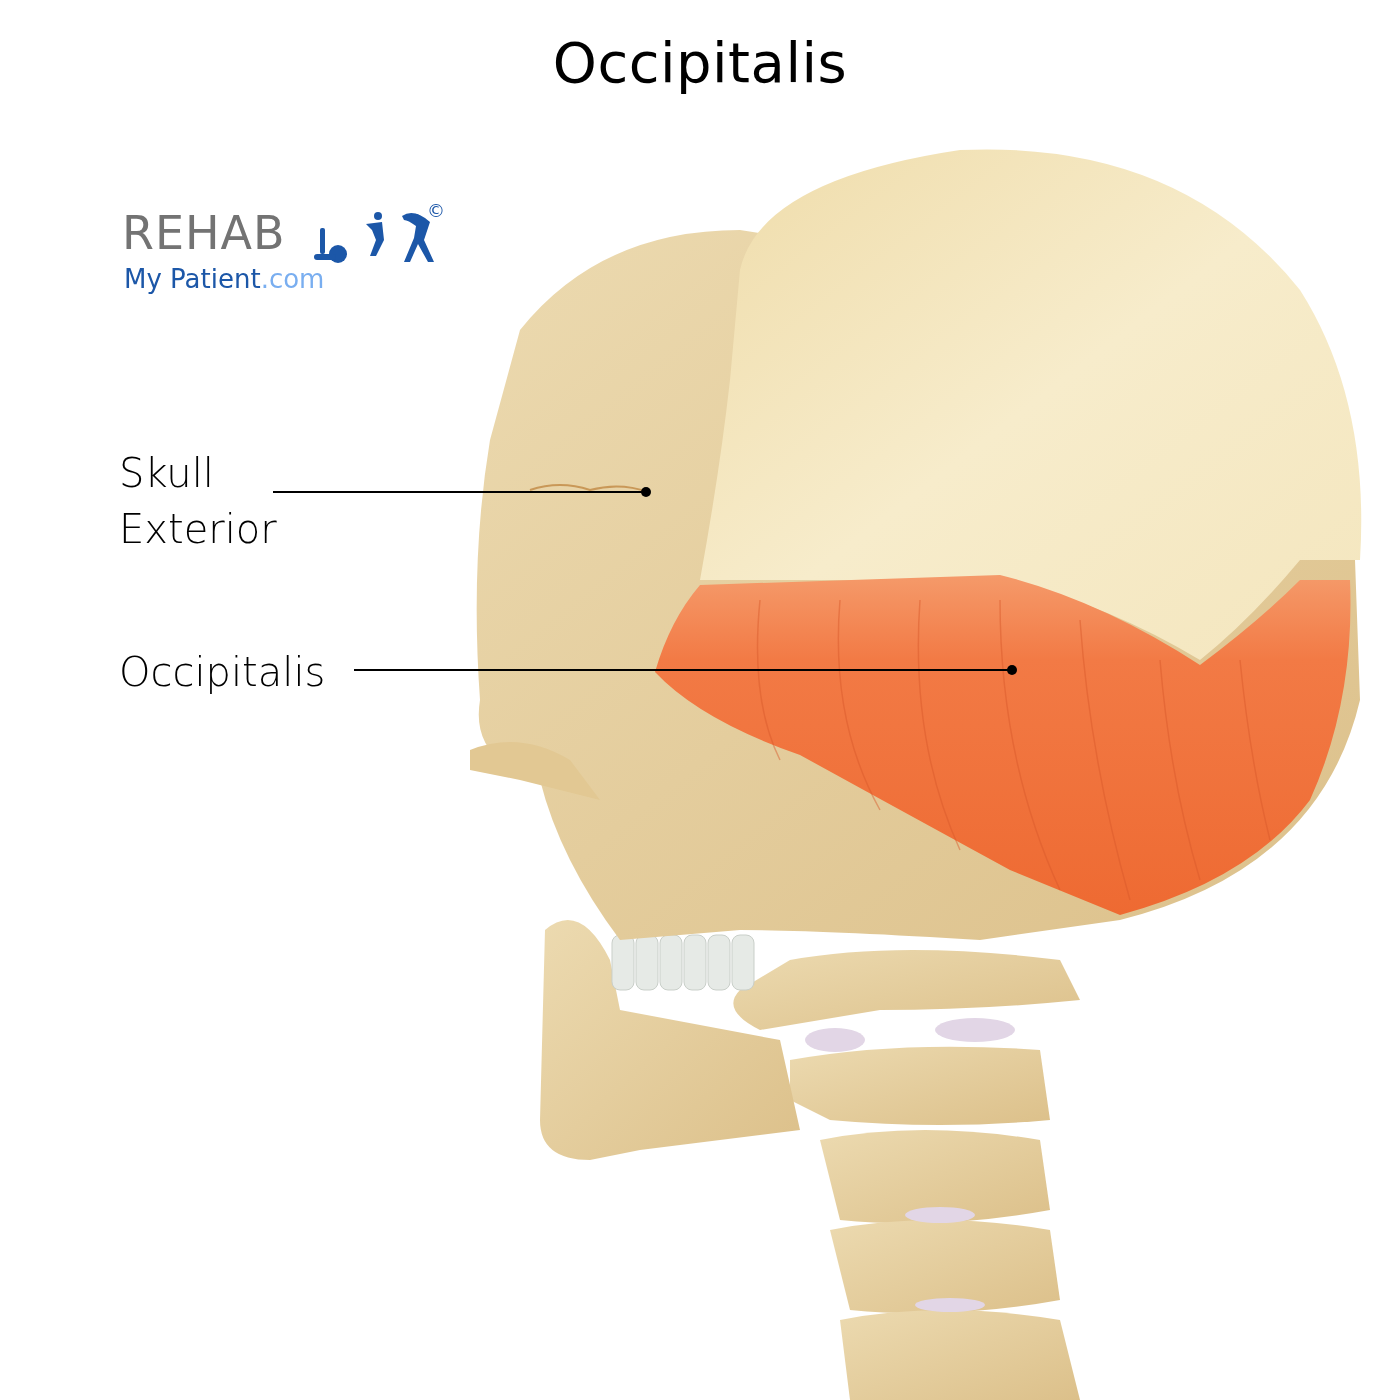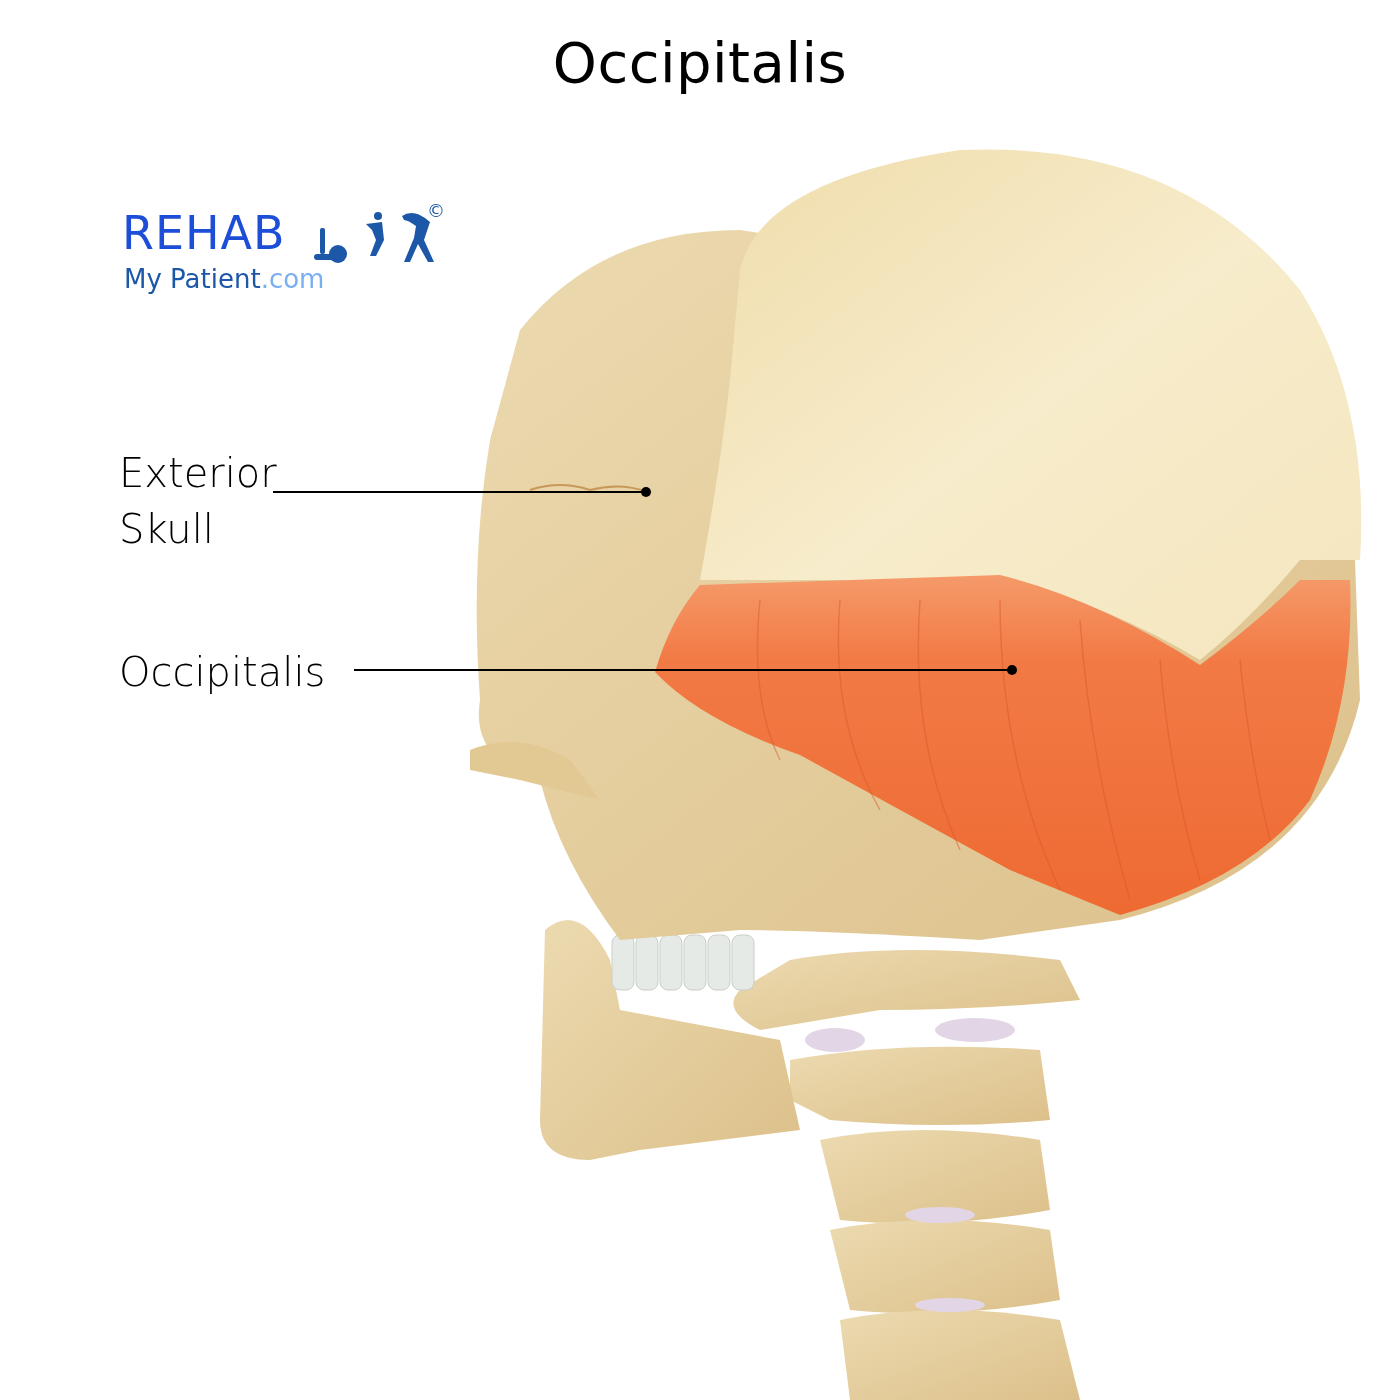--- a/index.html
+++ b/index.html
@@ -1,19 +1,19 @@
 <!DOCTYPE html>
 <html><head>
 <meta charset="utf-8">
 <style>
   html,body{margin:0;padding:0;background:#ffffff;}
   body{width:1400px;height:1400px;position:relative;overflow:hidden;font-family:"DejaVu Sans","Liberation Sans",sans-serif;}
   .title{position:absolute;top:30px;left:0;width:1400px;text-align:center;font-size:56px;color:#000;font-weight:400;letter-spacing:0.5px;}
   .logo{position:absolute;left:122px;top:206px;width:330px;height:110px;}
-  .logo .l1{position:absolute;left:0;top:0;font-size:46px;color:#1d4ed8;letter-spacing:1px;font-weight:400;}
+  .logo .l1{position:absolute;left:0;top:0;font-size:46px;color:#737373;letter-spacing:1px;font-weight:400;}
   .logo .l2{position:absolute;left:2px;top:58px;font-size:26px;}
   .logo .l2 .a{color:#1c57a8;}
   .logo .l2 .b{color:#79aef0;}
   .logo .copy{position:absolute;left:305px;top:-6px;font-size:18px;color:#1c57a8;}
   .logo .figs{position:absolute;left:190px;top:4px;width:130px;height:60px;}
   .lbl{position:absolute;font-size:40px;color:#000;line-height:56px;font-weight:300;}
   .leader{position:absolute;height:2px;background:#000;}
   .dot{position:absolute;width:10px;height:10px;border-radius:50%;background:#000;}
   svg.art{position:absolute;left:0;top:0;}
 </style>
@@ -94,22 +94,22 @@
     <path d="M1000 600 Q1000 760 1060 890"></path>
     <path d="M1080 620 Q1090 760 1130 900"></path>
     <path d="M1160 660 Q1170 780 1200 880"></path>
     <path d="M1240 660 Q1250 760 1270 840"></path>
   </g>
 
   <path d="M530 490 Q560 480 590 490 Q620 482 648 492" stroke="#c99858" stroke-width="2" fill="none"></path>
 </svg>
 
 <div class="lbl" style="left:119px;top:445px;">
+  <div>Skull</div>
   <div>Exterior</div>
-  <div>Skull</div>
 </div>
 <div class="leader" style="left:273px;top:491px;width:373px;"></div>
 <div class="dot" style="left:641px;top:487px;"></div>
 
 <div class="lbl" style="left:119px;top:644px;">
   <div>Occipitalis</div>
 </div>
 <div class="leader" style="left:354px;top:669px;width:658px;"></div>
 <div class="dot" style="left:1007px;top:665px;"></div>
 

